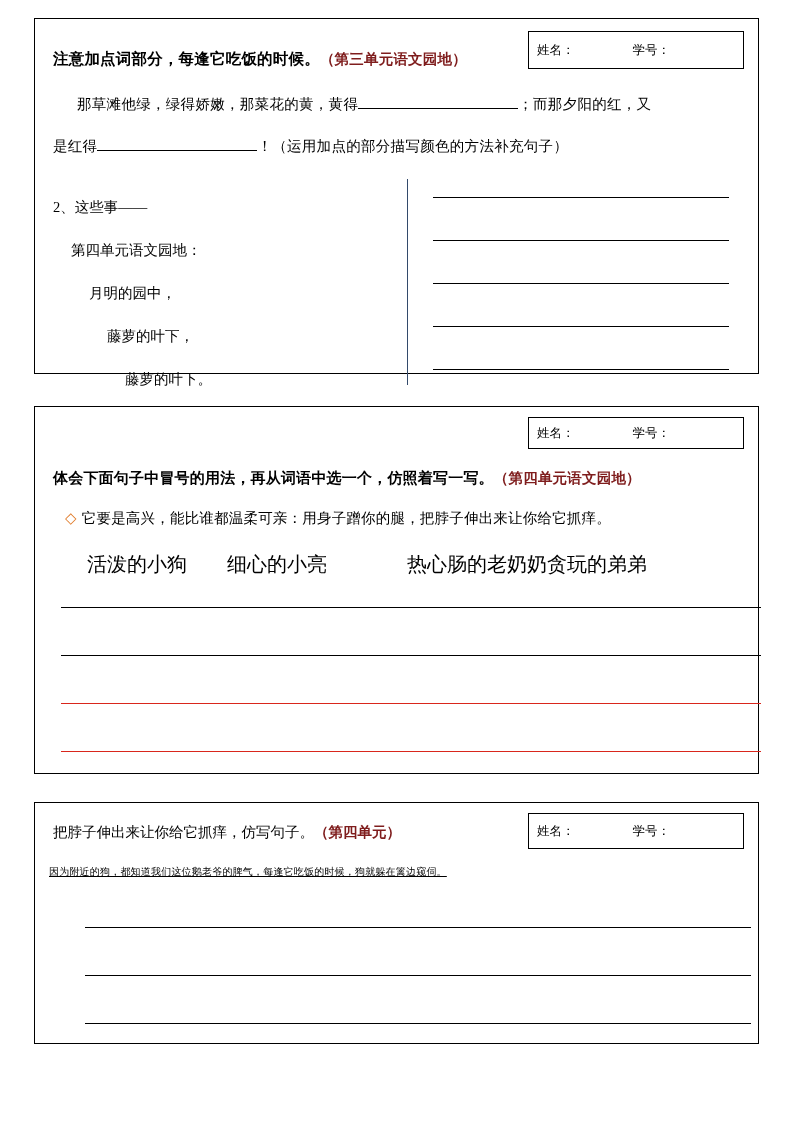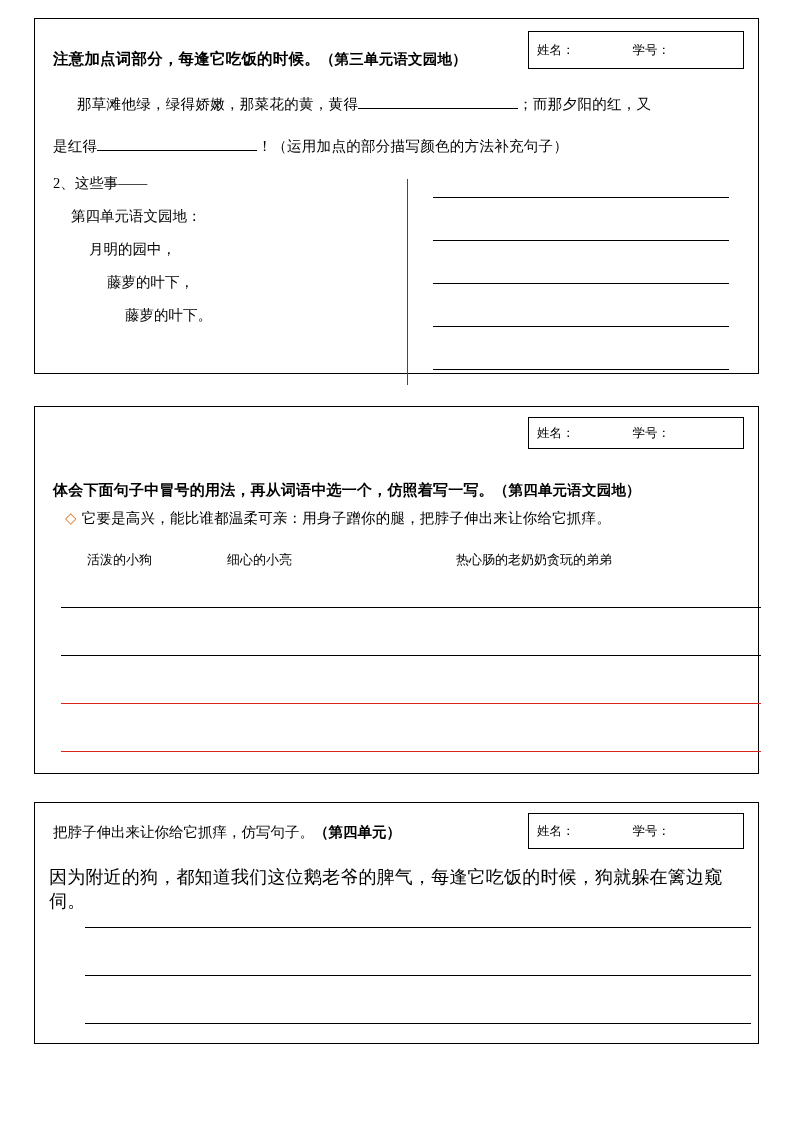--- a/index.html
+++ b/index.html
@@ -60,41 +60,41 @@
   }
   .title-row {
     position: absolute;
     top: 30px;
     left: 18px;
     font-size: 15.5px;
     font-weight: bold;
     letter-spacing: .2px;
   }
   .tag-red {
-    color: #000000;
+    color: #7f1d1d;
     font-weight: bold;
     font-size: 14.5px;
   }
   .sent-line {
     position: absolute;
     font-size: 14.5px;
     left: 18px;
     letter-spacing: .3px;
   }
   .ul-blank {
     display: inline-block;
     border-bottom: 1px solid #000;
     vertical-align: baseline;
   }
   .poem {
     position: absolute;
     font-size: 14.5px;
     left: 18px;
   }
-  .poem div { margin-bottom: 14px; white-space: nowrap; }
+  .poem div { margin-bottom: 14px; white-space: nowrap; margin-top: 24px; }
   .poem .i1 { padding-left: 0px; }
   .poem .i2 { padding-left: 18px; }
   .poem .i3 { padding-left: 36px; }
   .poem .i4 { padding-left: 54px; }
   .poem .i5 { padding-left: 72px; }
   .vline {
     position: absolute;
     left: 372px;
     top: 160px;
     width: 1px;
@@ -115,42 +115,42 @@
     margin-bottom: 28px;
   }
   #card2 .nb {
     position: absolute;
     top: 10px;
     right: 14px;
     width: 216px;
     height: 32px;
   }
   #card2 .title-row {
-    top: 74px;
+    top: 62px;
     left: 18px;
     font-size: 15px;
   }
   .bullet-line {
     position: absolute;
     top: 102px;
     left: 30px;
     font-size: 14.5px;
     letter-spacing: .2px;
   }
   .diamond {
     color: #e07a28;
     font-size: 15px;
     margin-right: 5px;
   }
   .words-row {
     position: absolute;
     top: 144px;
     left: 52px;
     width: 660px;
-    font-size: 13px;
+    font-size: 20px;
     display: flex;
   }
   .words-row span:nth-child(1) { width: 140px; }
   .words-row span:nth-child(2) { width: 140px; }
   .words-row span:nth-child(3) { width: 180px; text-align: right; }
   .wline {
     position: absolute;
     left: 26px;
     width: 700px;
     height: 1px;
@@ -172,22 +172,23 @@
   #card3 .c3title {
     position: absolute;
     top: 20px;
     left: 18px;
     font-size: 14.5px;
   }
   #card3 .c3sent {
     position: absolute;
     top: 62px;
     left: 14px;
-    font-size: 18px;
+    font-size: 10px;
     letter-spacing: .2px;
+    text-decoration: underline;
   }
   .c3line {
     position: absolute;
     left: 50px;
     width: 666px;
     height: 1px;
     background: #000;
   }
 </style>
 </head>

